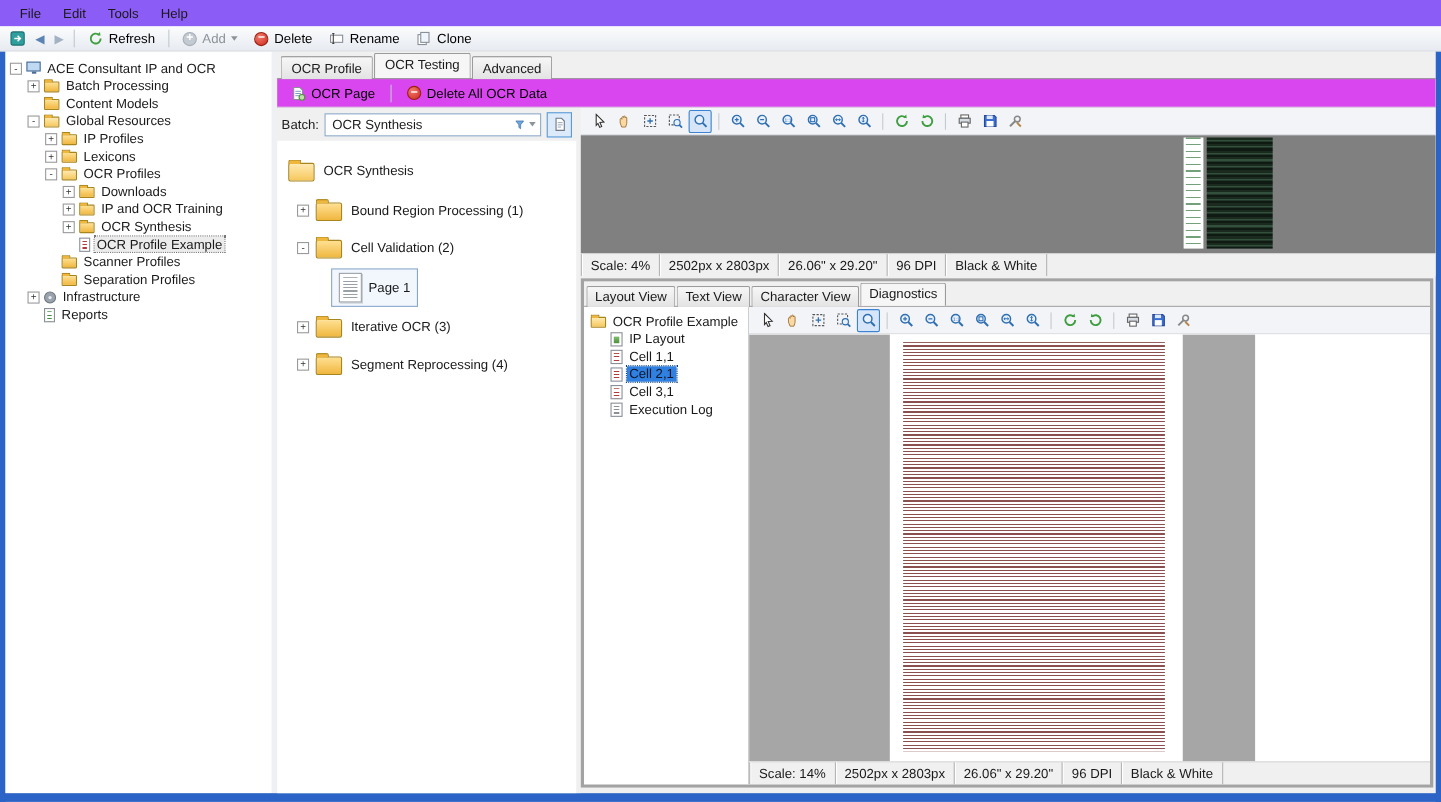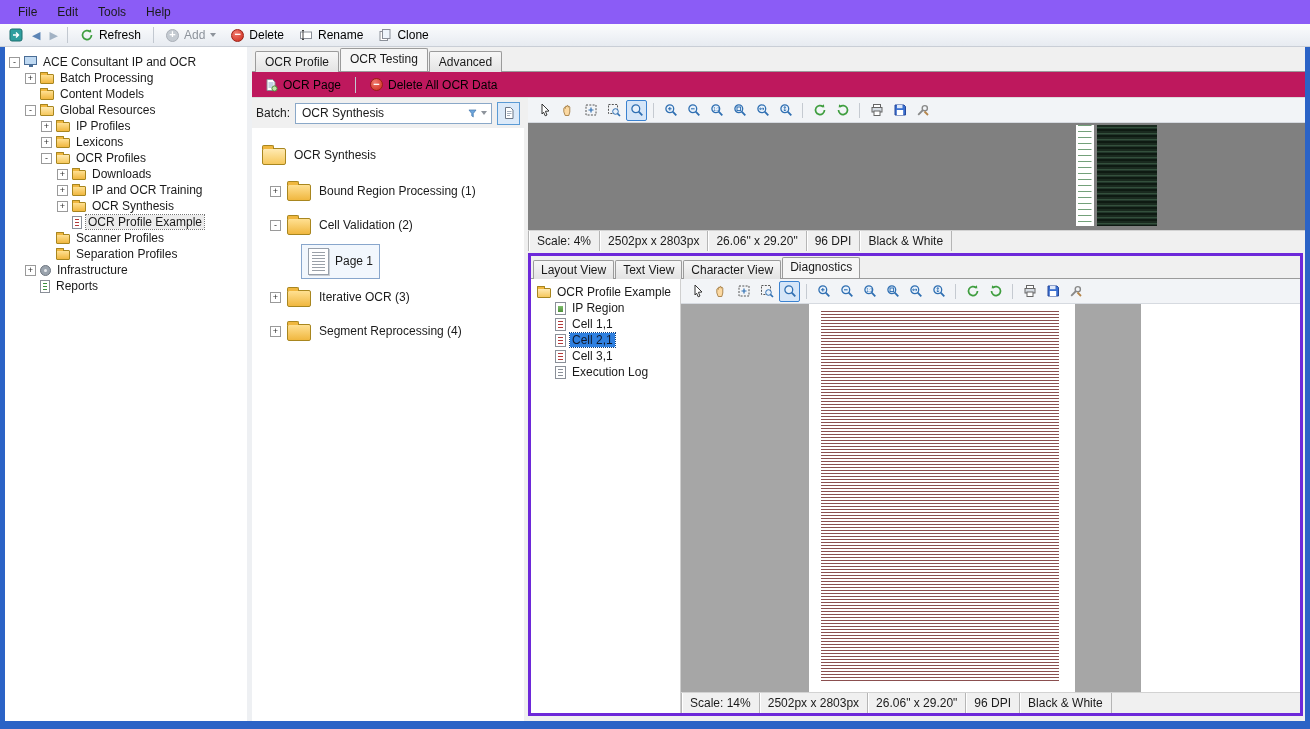--- a/index.html
+++ b/index.html
@@ -57,21 +57,21 @@
   .gearico::after { content:""; position:absolute; left:3px; top:3px; width:3px; height:3px; border-radius:50%; background:#e8ebee; }
   .lbl { padding:0 2px; }
   .lbl.sel { background:#2F80E0; color:#0f172a; outline:1px dotted #0b3f7e; }
   .lbl.sel2 { outline:1px dotted #777; background:#ececec; }
 
   
   .main { flex:1; display:flex; flex-direction:column; min-width:0; background:#f0f0f0; }
   .tabs { display:flex; align-items:flex-end; height:24px; padding:4px 0 0 3px; }
   .tab { border:1px solid #9b9b9b; border-bottom:none; background:linear-gradient(#f7f7f7,#e3e3e3); padding:3px 9px; margin-right:1px; border-radius:2px 2px 0 0; position:relative; top:1px; cursor:default; }
   .tab.active { background:#f6f6f6; z-index:2; padding-bottom:5px; top:0; }
-  .ocrbar { height:27px; background:#be185d; border-top:1px solid #9b9b9b; border-bottom:1px solid #dcdcdc; display:flex; align-items:center; gap:4px; padding:0 5px; }
+  .ocrbar { height:27px; background:#d946ef; border-top:1px solid #9b9b9b; border-bottom:1px solid #dcdcdc; display:flex; align-items:center; gap:4px; padding:0 5px; }
   .obtn { display:inline-flex; align-items:center; gap:5px; padding:3px 7px; border:none; background:transparent; font:inherit; cursor:default; }
   .mainbody { flex:1; display:flex; min-height:0; }
 
   
   .batchpanel { width:272px; display:flex; flex-direction:column; background:#f0f0f0; }
   .batchrow { height:30px; display:flex; align-items:center; gap:5px; padding:0 4px; }
   .combo { width:200px; height:21px; border:1px solid #8aa8c8; background:#fff; display:flex; align-items:center; padding:0 4px 0 6px; gap:3px; }
   .combo .val { flex:1; }
   .icobtn { width:23px; height:23px; border:1px solid #5b9bd5; background:#dceaf9; display:inline-flex; align-items:center; justify-content:center; }
   .btree { flex:1; background:#fff; padding:8px 0 0 10px; overflow:hidden; }
@@ -96,21 +96,21 @@
   .thumb { position:absolute; left:548px; top:2px; height:101px; display:flex; gap:3px; }
   .t1 { width:18px; background-color:#fff;
     background-image:repeating-linear-gradient(to bottom, rgba(40,110,50,.65) 0 1px, transparent 1px 6px);
     background-size:75% 100%; background-repeat:no-repeat; background-position:2px 0; }
   .t2 { width:60px; background:repeating-linear-gradient(to bottom,#1a2a1f 0 2px,#33503c 2px 3px,#22362a 3px 4px,#0e1a12 4px 6px); }
   .sb { height:21px; background:#f0f0f0; border-top:1px solid #d2d2d2; display:flex; align-items:stretch; font-size:12px; }
   .sb .cell { display:flex; align-items:center; padding:0 8px; border-right:1px solid #b5b5b5; box-shadow:inset 1px 0 0 #fff; white-space:nowrap; }
   .sb .cell:first-child { border-left:1px solid #b5b5b5; }
 
   
-  .diag { flex:1; margin:2px 2px 5px 0; border:3px solid #6d28d9; background:#fff; display:flex; flex-direction:column; min-height:0;text-align:center; }
+  .diag { flex:1; margin:2px 2px 5px 0; border:3px solid #a3a3a3; background:#fff; display:flex; flex-direction:column; min-height:0;text-align:center; }
   .dtabs { display:flex; align-items:flex-end; height:22px; padding:3px 0 0 2px; background:#f0f0f0; }
   .dtabs .tab { padding:2px 7px; }
   .dtabs .tab.active { padding-bottom:4px; }
   .dbody { flex:1; display:flex; min-height:0; border-top:1px solid #9b9b9b; }
   .dtree { width:150px; border-right:1px solid #cfcfcf; background:#fff; padding:5px 0 0 6px; overflow:hidden; }
   .dtree .trow { height:16px; }
   .pg { width:11px; height:13px; flex:0 0 11px; background:#fff; border:1px solid #8a8f98; position:relative; }
   .pg::before { content:""; position:absolute; left:2px; right:2px; top:2px; height:9px; }
   .pg.img::before { background:linear-gradient(#7fbf6e,#4e8f3a); height:6px; top:3px; }
   .pg.red::before { background:repeating-linear-gradient(to bottom,#b23a3a 0 1px,transparent 1px 3px); }
@@ -473,21 +473,21 @@
             <span class="tab active">Diagnostics</span>
           </div>
           <div class="dbody">
             <div class="dtree">
               <div class="trow">
                 <span class="fold open"></span>
                 <span class="lbl">OCR Profile Example</span>
               </div>
               <div class="trow" style="padding-left:18px">
                 <span class="pg img"></span>
-                <span class="lbl">IP Region</span>
+                <span class="lbl">IP Layout</span>
               </div>
               <div class="trow" style="padding-left:18px">
                 <span class="pg red"></span>
                 <span class="lbl">Cell 1,1</span>
               </div>
               <div class="trow" style="padding-left:18px">
                 <span class="pg red"></span>
                 <span class="lbl sel">Cell 2,1</span>
               </div>
               <div class="trow" style="padding-left:18px">

